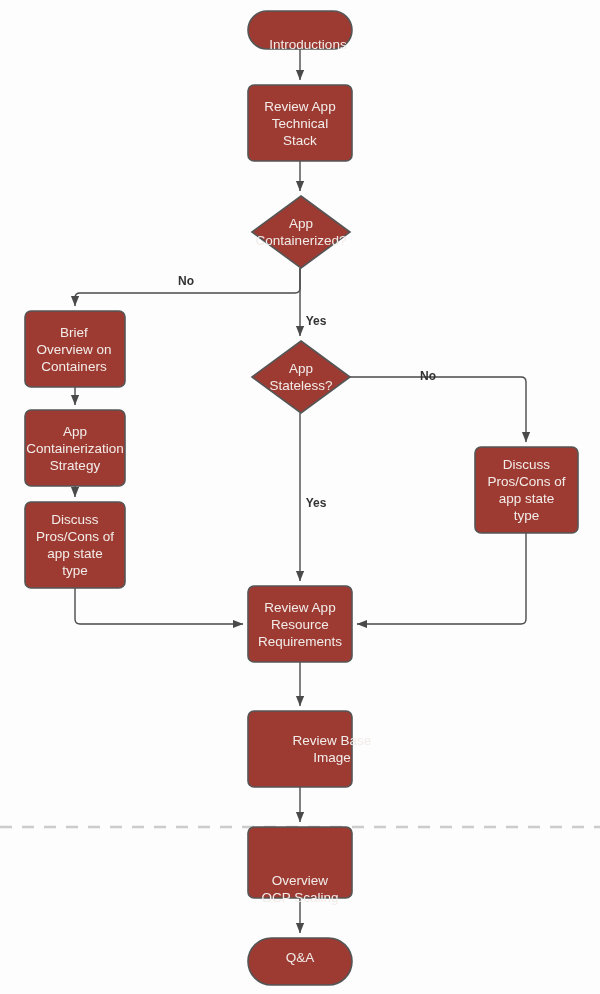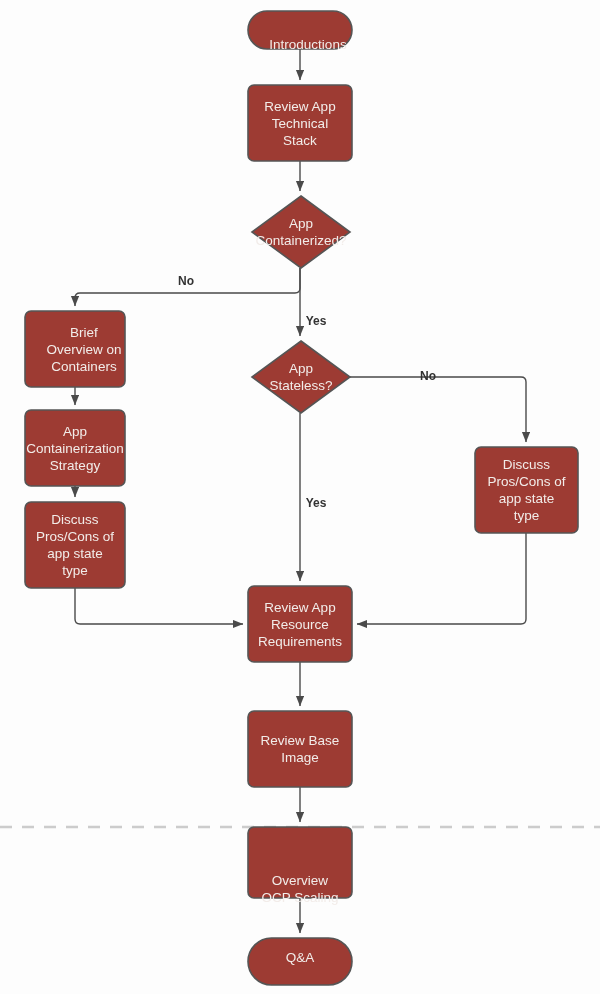--- a/index.html
+++ b/index.html
@@ -123,21 +123,21 @@
 
   <div class="node-label" style="left:248px; top:25px; width:120px; height:38px;">Introductions</div>
 
   <div class="node-label" style="left:248px; top:85px; width:104px; height:76px;">Review App
 Technical
 Stack</div>
 
   <div class="node-label diamond-label" style="left:232px; top:196px; width:138px; height:72px;">App
 Containerized?</div>
 
-  <div class="node-label" style="left:34px; top:311px; width:100px; height:76px;">Brief
+  <div class="node-label" style="left:24px; top:311px; width:100px; height:76px;">Brief
 Overview on
 Containers</div>
 
   <div class="node-label diamond-label" style="left:241px; top:341px; width:120px; height:72px;">App
 Stateless?</div>
 
   <div class="node-label" style="left:18px; top:410px; width:114px; height:76px;">App
 Containerization
 Strategy</div>
 
@@ -148,21 +148,21 @@
 
   <div class="node-label" style="left:25px; top:502px; width:100px; height:86px;">Discuss
 Pros/Cons of
 app state
 type</div>
 
   <div class="node-label" style="left:244px; top:586px; width:112px; height:76px;">Review App
 Resource
 Requirements</div>
 
-  <div class="node-label" style="left:248px; top:711px; width:104px; height:76px;">Review Base
+  <div class="node-label" style="left:248px; top:711px; width:104px; height:76px;padding-left:32px;">Review Base
 Image</div>
 
   <div class="node-label" style="left:246px; top:827px; width:108px; height:71px;margin-top:26px;">Overview
 OCP Scaling</div>
 
   <div class="node-label" style="left:248px; top:938px; width:104px; height:38px;">Q&amp;A</div>
 
   <div class="edge-label" style="left:186px; top:281px;">No</div>
 
   <div class="edge-label" style="left:316px; top:321px;">Yes</div>

